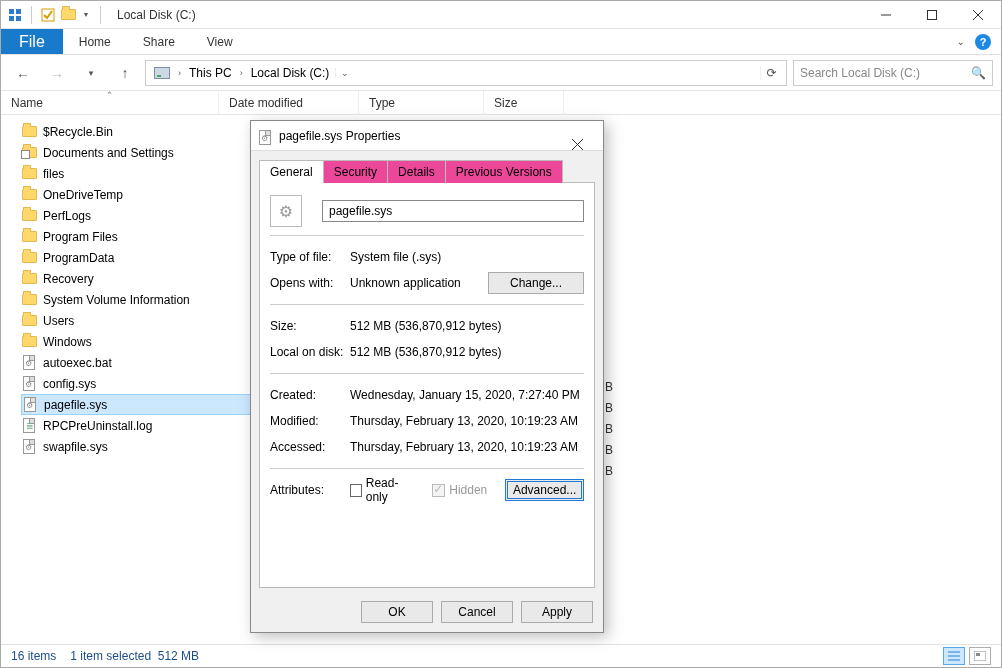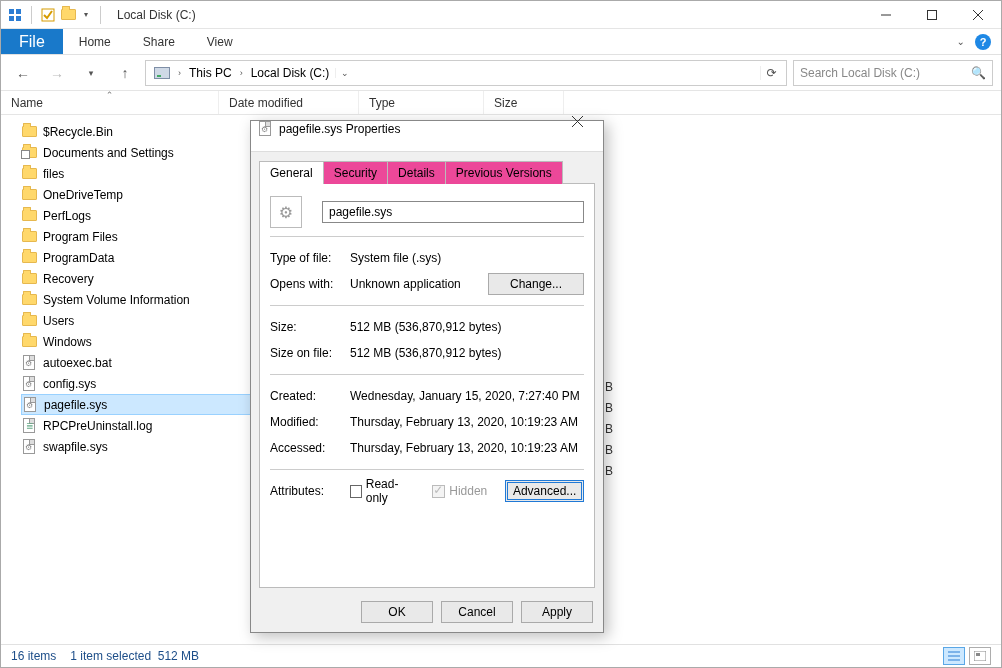--- a/index.html
+++ b/index.html
@@ -156,21 +156,21 @@
     left:249px; top:119px;
     width:354px; height:513px;
     background:var(--dialog-bg);
     border:1px solid #888;
     box-shadow:4px 4px 14px rgba(0,0,0,0.25);
     display:flex; flex-direction:column;
     font-size:12px;
   }
   .dlg-title {
     height:30px; background:#fff;
-    display:flex; align-items:flex-end; padding:15px 6px;
+    display:flex; align-items:flex-start; padding:8px 6px;
     border-bottom:1px solid #ddd;
   }
   .dlg-title .dlg-ico{ width:16px; height:16px; margin-right:6px; display:flex; align-items:center; justify-content:center;}
   .dlg-close{ margin-left:auto; width:40px; height:30px; display:flex; align-items:center; justify-content:center; font-size:14px;}
   .dlg-tabs {
     display:flex; margin:8px 8px 0 8px;
   }
   .dlg-tab {
     padding:4px 10px; border:1px solid #bbb;
     background:#ec4899; border-bottom:none;
@@ -476,21 +476,21 @@
           <span style="flex:1">Unknown application</span>
           <span class="btn" style="min-width:96px">Change...</span>
         </span>
       </div>
       <div class="sep"></div>
       <div class="kv">
           <span class="k">Size:</span>
           <span class="v">512 MB (536,870,912 bytes)</span>
         </div>
       <div class="kv">
-          <span class="k">Size on file:</span>
+          <span class="k">Local on disk:</span>
           <span class="v">512 MB (536,870,912 bytes)</span>
         </div>
       <div class="sep"></div>
       <div class="kv">
           <span class="k">Created:</span>
           <span class="v">Wednesday, January 15, 2020, 7:27:40 PM</span>
         </div>
       <div class="kv">
           <span class="k">Modified:</span>
           <span class="v">Thursday, February 13, 2020, 10:19:23 AM</span>

